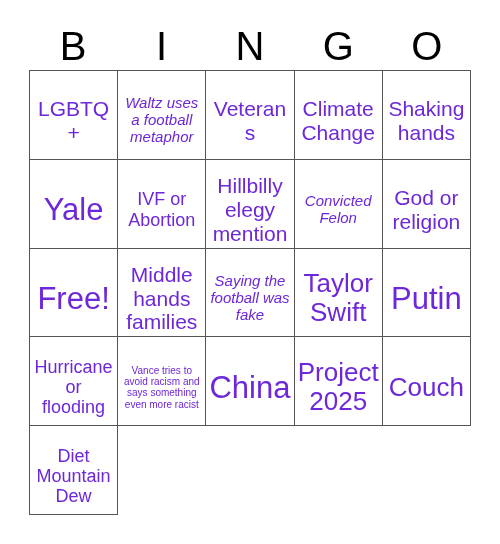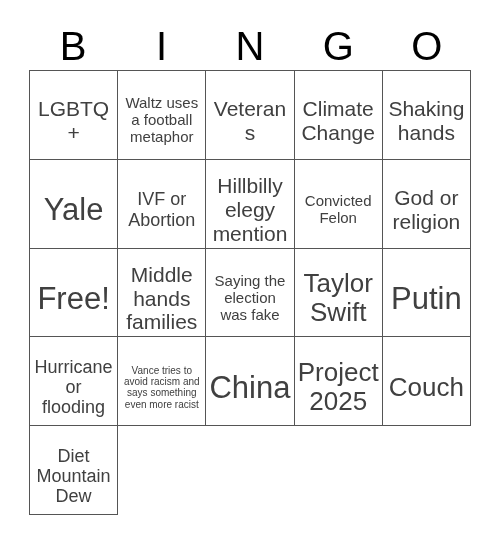--- a/index.html
+++ b/index.html
@@ -62,30 +62,30 @@
     justify-content: center;
     text-align: center;
     padding: 2px 3px;
     background: #ffffff;
     overflow: hidden;
   }
   .cell-text {
     display: block;
     width: 100%;
     line-height: 1.13;
-    color: #404040;
+    color: #6d28d9;
     word-wrap: break-word;
     margin-top: 12px;
   }
   
   .fs-xxl { font-size: 31px; }
   .fs-xl  { font-size: 26px; }
   .fs-l   { font-size: 21px; }
   .fs-m   { font-size: 18px; }
-  .fs-s   { font-size: 15px; }
+  .fs-s   { font-size: 15px; font-style: italic; }
   .fs-xs  { font-size: 12px; }
   .fs-xxs { font-size: 10px; }
 </style>
 </head>
 <body>
 
 <div class="card">
 
   <div class="header-row">
     <div class="header-cell">B</div>
@@ -130,21 +130,21 @@
         <span class="cell-text fs-l">God or religion</span>
       </div>
     <div class="cell">
         <span class="cell-text fs-xxl">Free!</span>
       </div>
     <div class="cell">
         <span class="cell-text fs-l">Middle hands families</span>
       </div>
 
     <div class="cell">
-        <span class="cell-text fs-s">Saying the election was fake</span>
+        <span class="cell-text fs-s">Saying the football was fake</span>
       </div>
     <div class="cell">
         <span class="cell-text fs-xl">Taylor Swift</span>
       </div>
     <div class="cell">
         <span class="cell-text fs-xxl">Putin</span>
       </div>
     <div class="cell">
         <span class="cell-text fs-m">Hurricane or flooding</span>
       </div>

